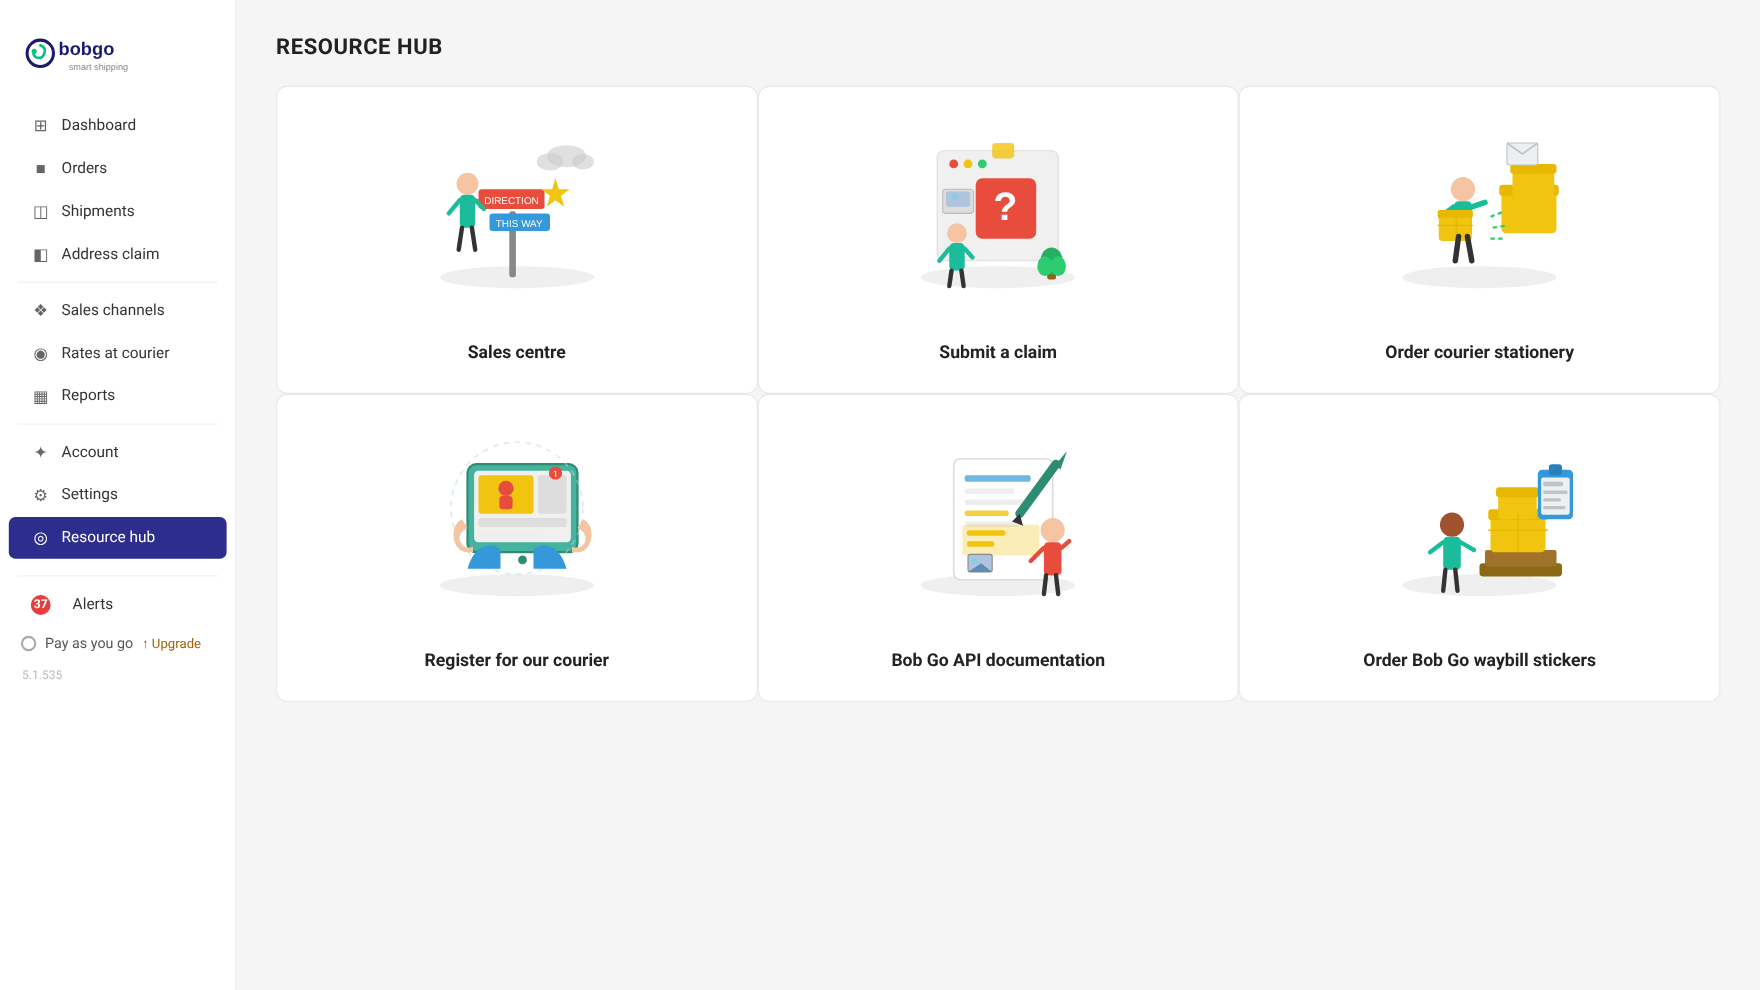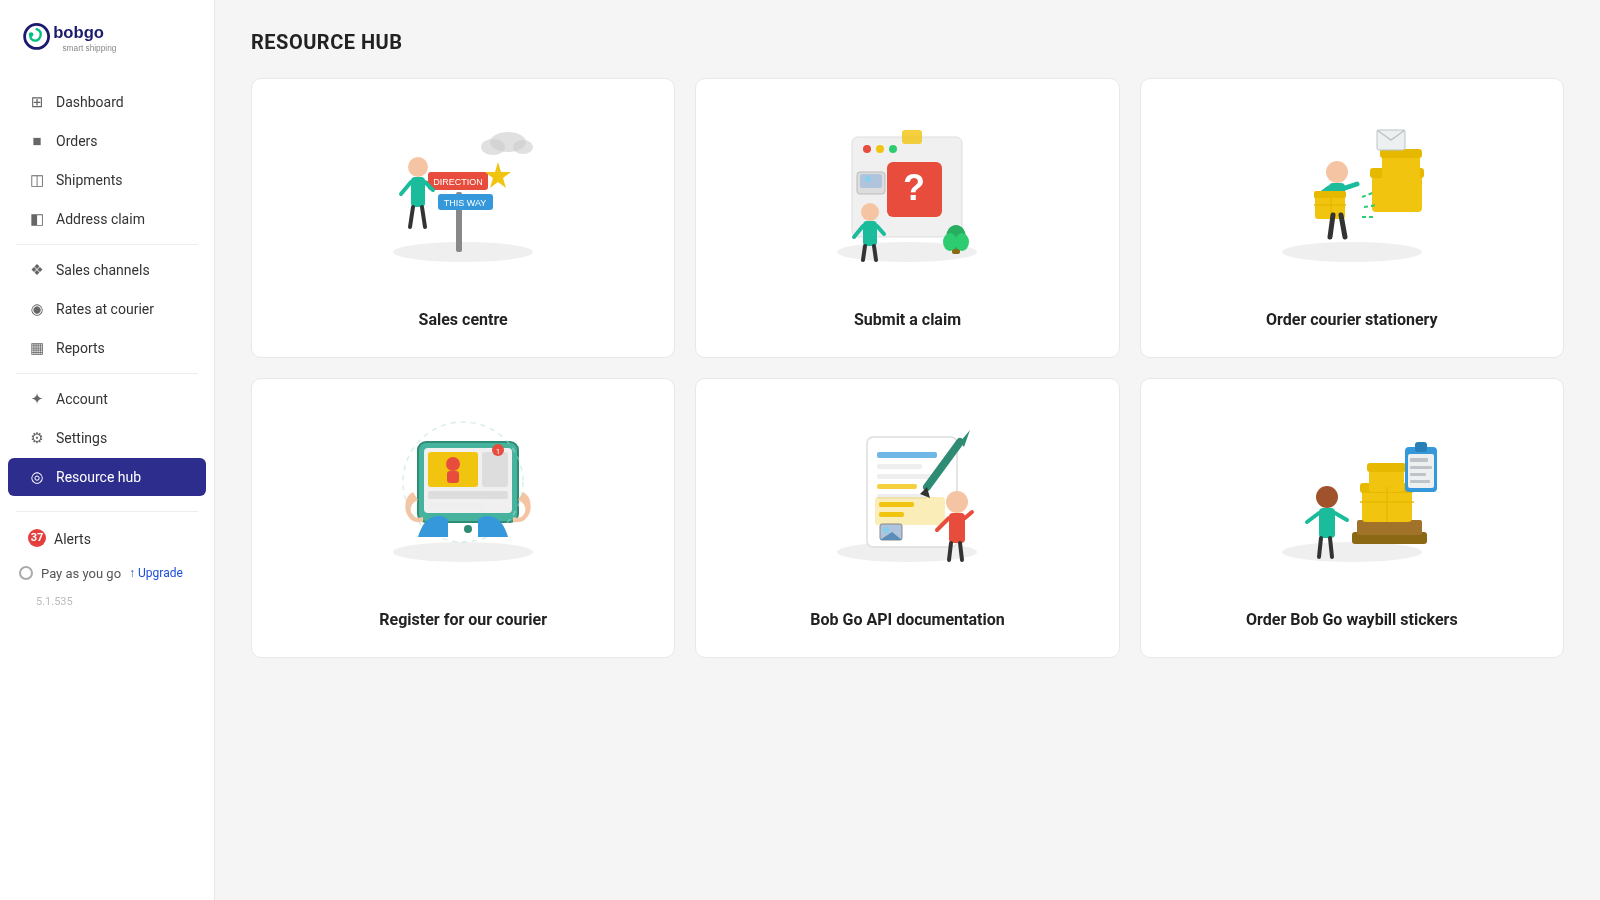--- a/index.html
+++ b/index.html
@@ -13,20 +13,21 @@
       border-right: 1px solid #e8e8e8;
       display: flex;
       flex-direction: column;
       height: 100vh;
       overflow-y: auto;
     }
     .logo-area {
       padding: 18px 20px 14px 20px;
       display: flex;
       align-items: center;
+      margin-top: 12px;
     }
     .logo-svg {
       width: 120px;
     }
     .nav-section {
       padding: 8px 0;
     }
     .nav-item {
       display: flex;
       align-items: center;
@@ -53,22 +54,22 @@
     .nav-icon {
       font-size: 15px;
       width: 18px;
       text-align: center;
       color: #666;
     }
     .nav-label { font-size: 14px; }
 
     .alerts-item {
       display: flex;
-      align-items: flex-end;
-      gap: 8px;
+      align-items: center;
+      gap: 20px;
       padding: 10px 20px;
       cursor: pointer;
       font-size: 14px;
       color: #333;
       margin: 1px 8px;
     }
     .alerts-badge {
       background: #e53e3e;
       color: #fff;
       border-radius: 50%;
@@ -109,28 +110,28 @@
       color: #555;
     }
     .plan-circle {
       width: 14px;
       height: 14px;
       border-radius: 50%;
       border: 2px solid #aaa;
       background: #fff;
     }
     .upgrade-link {
-      color: #1d4ed8;
+      color: #a16207;
       font-size: 12px;
       cursor: pointer;
       text-decoration: none;
     }
 
     .version-text {
-      padding: 6px 36px;
+      padding: 6px 20px;
       font-size: 11px;
       color: #bbb;
     }
 
     
     #main {
       flex: 1;
       overflow-y: auto;
       padding: 30px 36px;
       background: #f5f5f5;
@@ -139,21 +140,20 @@
       font-size: 20px;
       font-weight: 700;
       color: #222;
       margin-bottom: 24px;
       letter-spacing: 0.5px;
     }
 
     .cards-grid {
       display: grid;
       grid-template-columns: repeat(3, 1fr);
-      gap: 20px;
     }
 
     .resource-card {
       background: #fff;
       border-radius: 10px;
       border: 1px solid #e8e8e8;
       display: flex;
       flex-direction: column;
       align-items: center;
       padding: 30px 20px 28px 20px;

